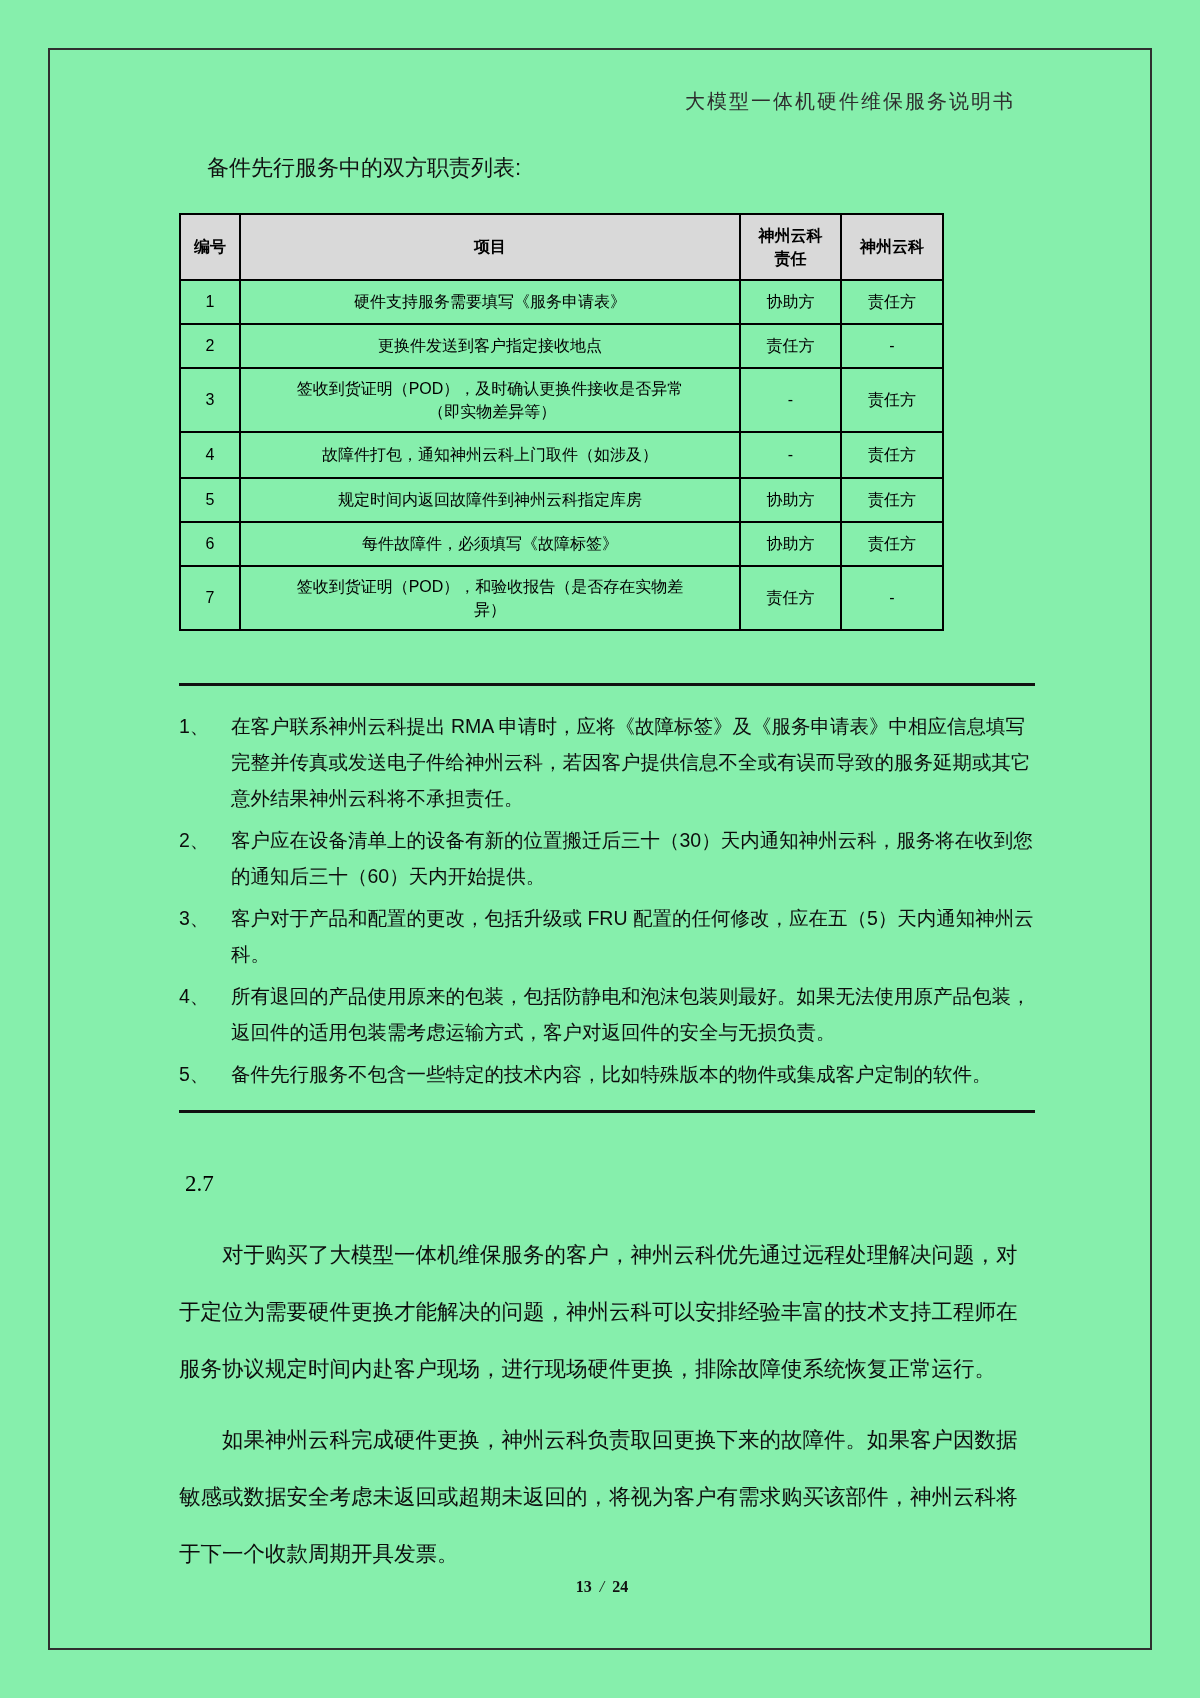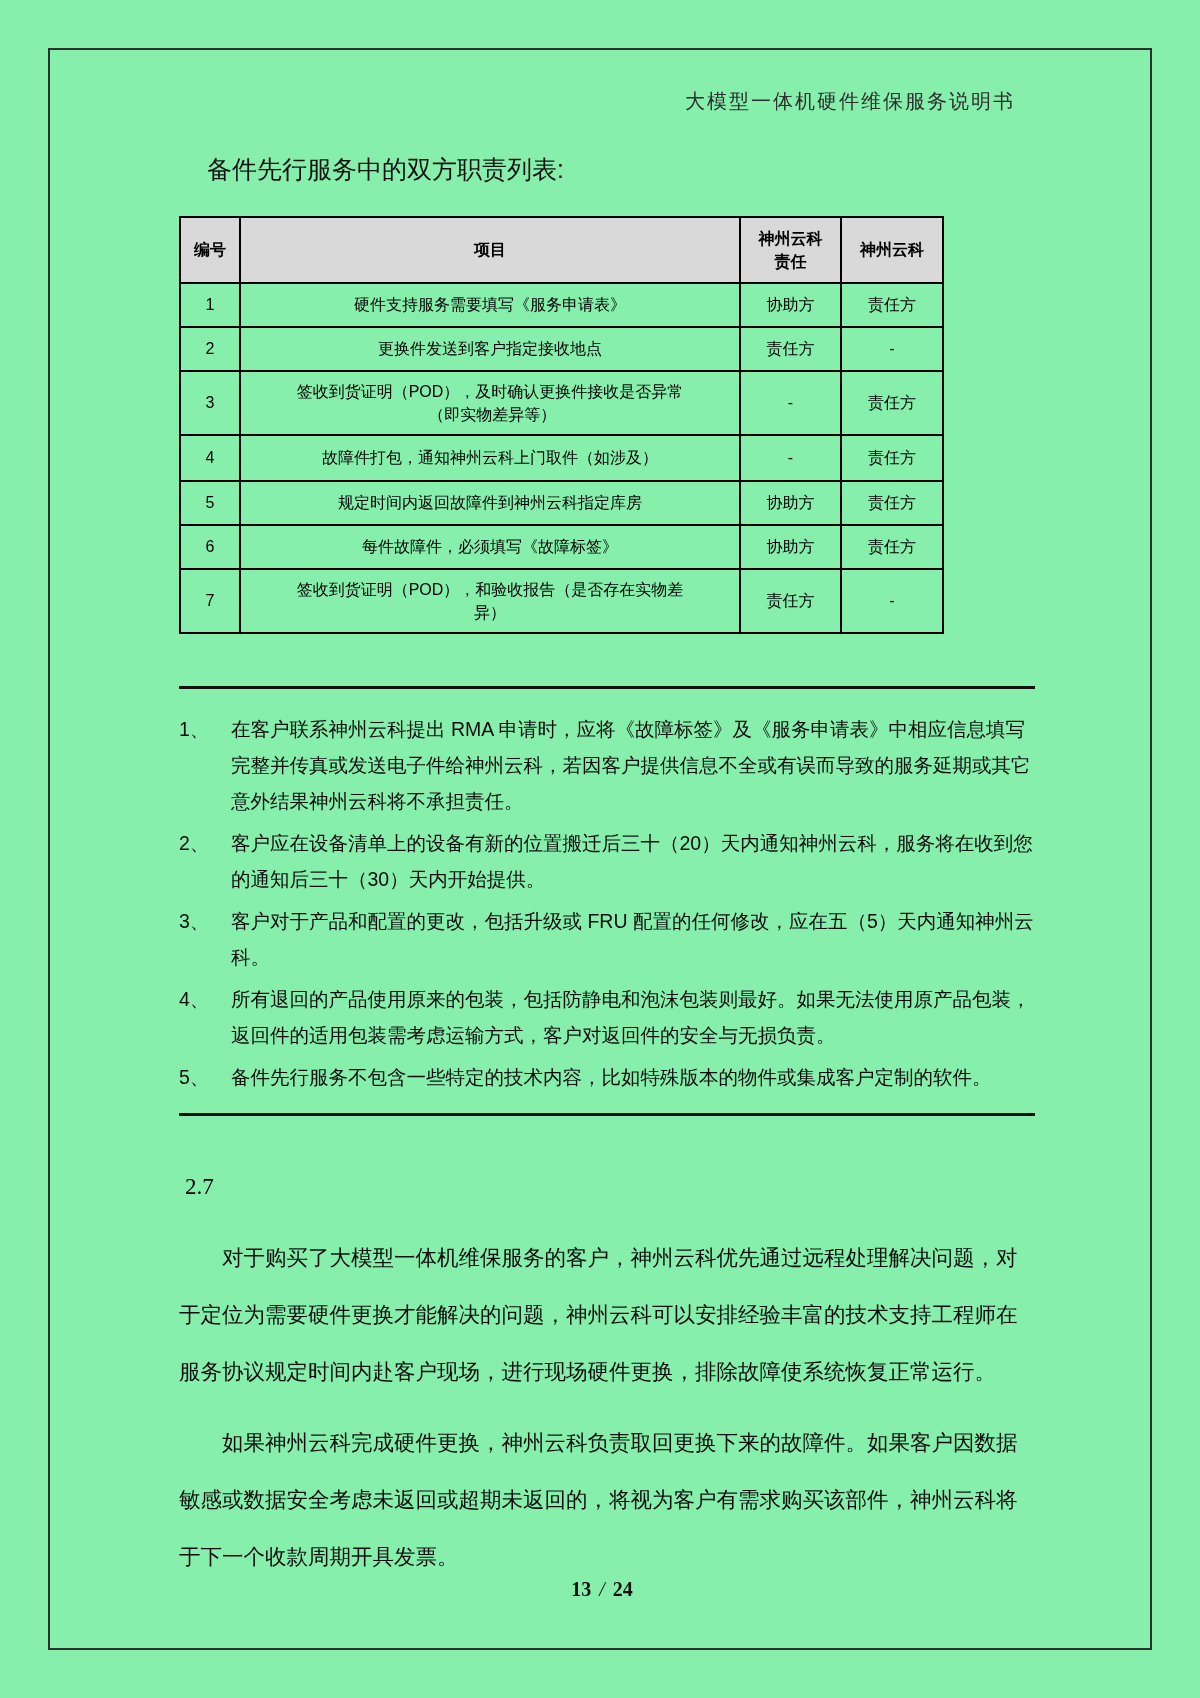--- a/index.html
+++ b/index.html
@@ -19,21 +19,21 @@
   .running-header {
     text-align: right;
     padding-right: 18px;
     font-family: "Liberation Serif", "DejaVu Serif", serif;
     font-size: 20px;
     letter-spacing: 2px;
     color: #2e2e2e;
   }
   .intro {
     margin-top: 38px;
-    font-size: 25px;
+    font-size: 22px;
     text-indent: 28px;
     color: #111;
   }
   table.resp {
     margin-top: 30px;
     border-collapse: collapse;
     table-layout: fixed;
     width: 763px;
     font-size: 16px;
     color: #000;
@@ -95,21 +95,21 @@
     color: #0d0d0d;
     margin-top: 30px;
   }
   .body-para + .body-para { margin-top: 14px; }
   .page-footer {
     position: absolute;
     left: 4px; right: 0;
     top: 1578px;
     text-align: center;
     font-family: "Liberation Serif", "DejaVu Serif", serif;
-    font-size: 20px;
+    font-size: 16px;
     color: #111;
   }
   .page-footer .pg { font-weight: bold; }
   .page-footer .sep { font-style: italic; font-weight: normal; padding: 0 8px; }
 </style>
 </head>
 <body>
 
 <div class="sheet">
   <div class="frame">
@@ -182,21 +182,21 @@
       </tbody>
     </table>
 
     <div class="notes">
       <div class="note-item">
         <span class="note-num">1、</span>
         <span class="note-text">在客户联系神州云科提出 RMA 申请时，应将《故障标签》及《服务申请表》中相应信息填写完整并传真或发送电子件给神州云科，若因客户提供信息不全或有误而导致的服务延期或其它意外结果神州云科将不承担责任。</span>
       </div>
       <div class="note-item">
         <span class="note-num">2、</span>
-        <span class="note-text">客户应在设备清单上的设备有新的位置搬迁后三十（20）天内通知神州云科，服务将在收到您的通知后三十（30）天内开始提供。</span>
+        <span class="note-text">客户应在设备清单上的设备有新的位置搬迁后三十（30）天内通知神州云科，服务将在收到您的通知后三十（60）天内开始提供。</span>
       </div>
       <div class="note-item">
         <span class="note-num">3、</span>
         <span class="note-text">客户对于产品和配置的更改，包括升级或 FRU 配置的任何修改，应在五（5）天内通知神州云科。</span>
       </div>
       <div class="note-item">
         <span class="note-num">4、</span>
         <span class="note-text">所有退回的产品使用原来的包装，包括防静电和泡沫包装则最好。如果无法使用原产品包装，返回件的适用包装需考虑运输方式，客户对返回件的安全与无损负责。</span>
       </div>
       <div class="note-item">

